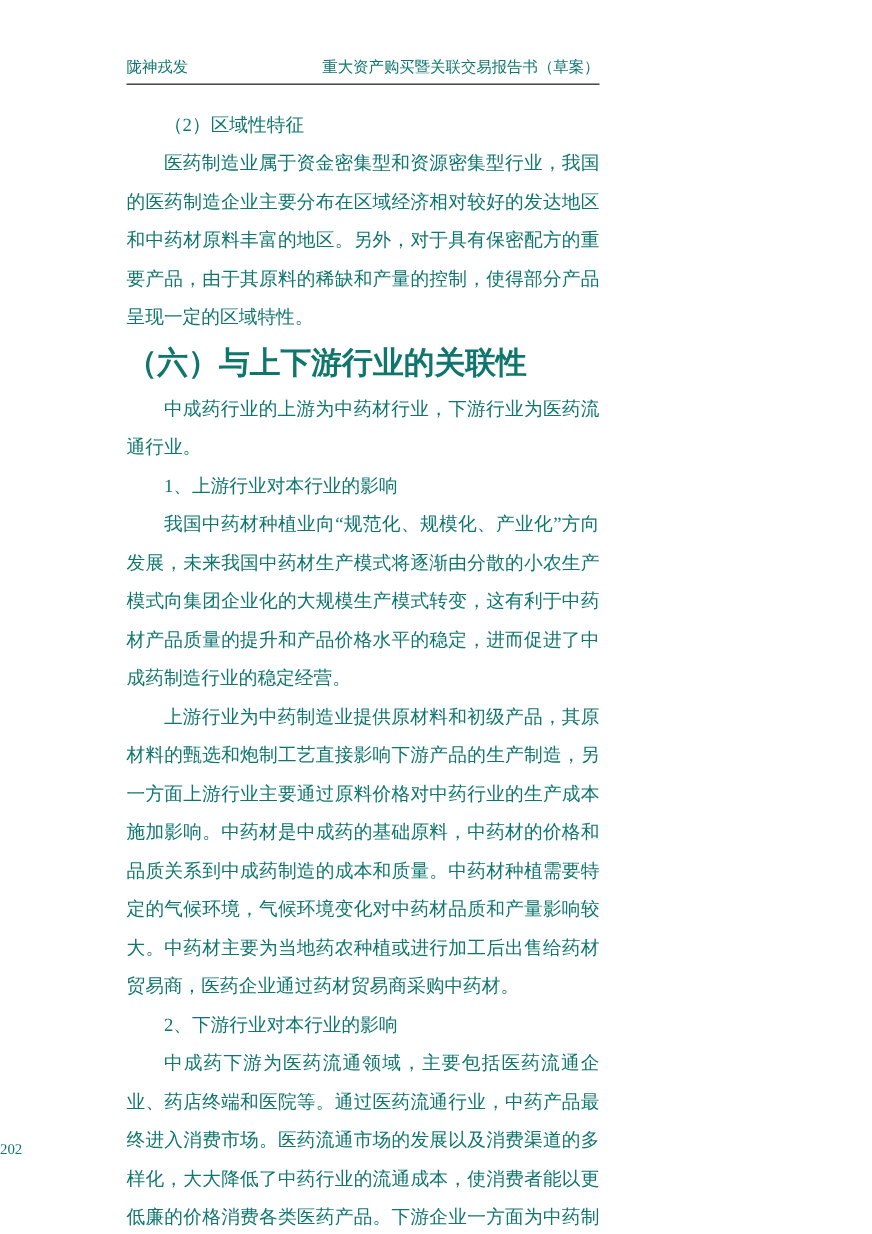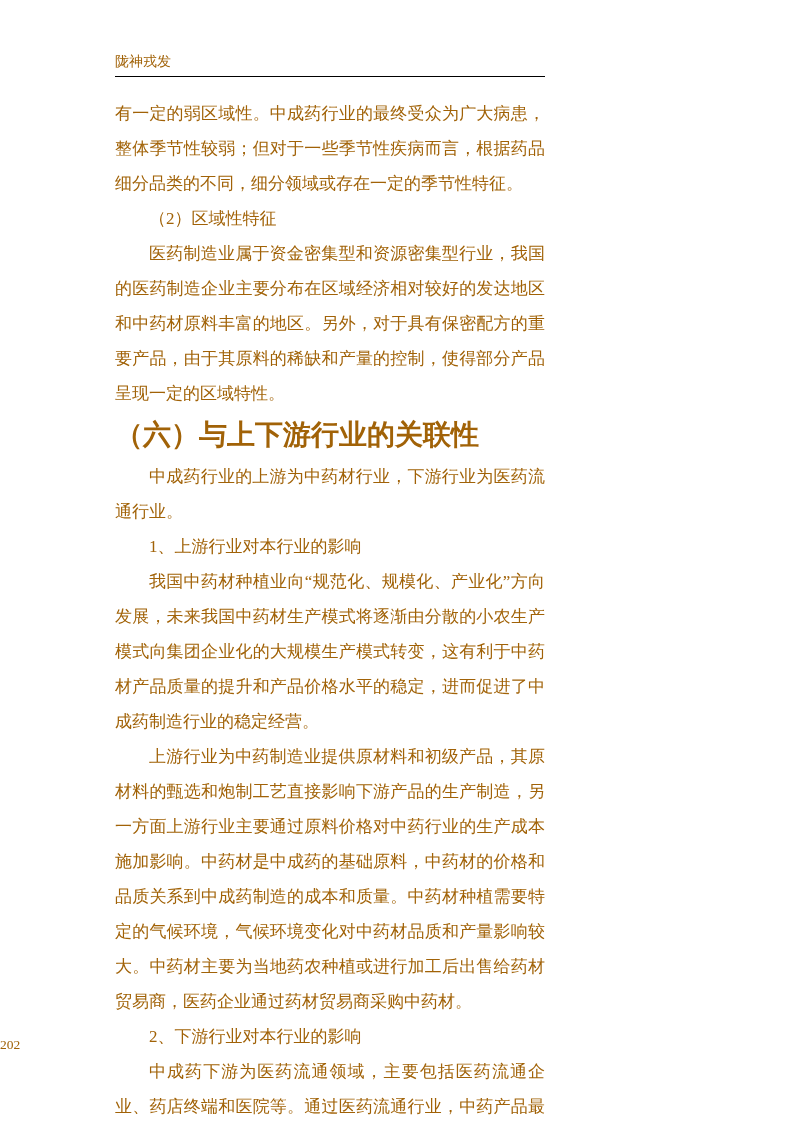--- a/index.html
+++ b/index.html
@@ -7,21 +7,21 @@
     padding: 0;
     background: #ffffff;
   }
   .page {
     position: relative;
     width: 657px;
     height: 1122px;
     background: #ffffff;
     overflow: hidden;
     font-family: "Liberation Serif", "DejaVu Serif", serif;
-    color: #a16207;
+    color: #0f766e;
   }
   
   .page-header {
     position: absolute;
     left: 115px;
     right: 112px;
     top: 52px;
     display: flex;
     justify-content: space-between;
     align-items: flex-end;
@@ -67,24 +67,24 @@
     line-height: 18px;
   }
 </style>
 </head>
 <body>
 
 <div class="page">
 
   <header class="page-header">
     <span>陇神戎发</span>
+    <span>重大资产购买暨关联交易报告书（草案）</span>
   </header>
 
   <main class="doc-body">
-    <p class="no-indent">有一定的弱区域性。中成药行业的最终受众为广大病患，整体季节性较弱；但对于一些季节性疾病而言，根据药品细分品类的不同，细分领域或存在一定的季节性特征。</p>
 
     <p>（2）区域性特征</p>
 
     <p>医药制造业属于资金密集型和资源密集型行业，我国的医药制造企业主要分布在区域经济相对较好的发达地区和中药材原料丰富的地区。另外，对于具有保密配方的重要产品，由于其原料的稀缺和产量的控制，使得部分产品呈现一定的区域特性。</p>
 
     <h2 class="section-heading">（六）与上下游行业的关联性</h2>
 
     <p>中成药行业的上游为中药材行业，下游行业为医药流通行业。</p>
 
     <p>1、上游行业对本行业的影响</p>

